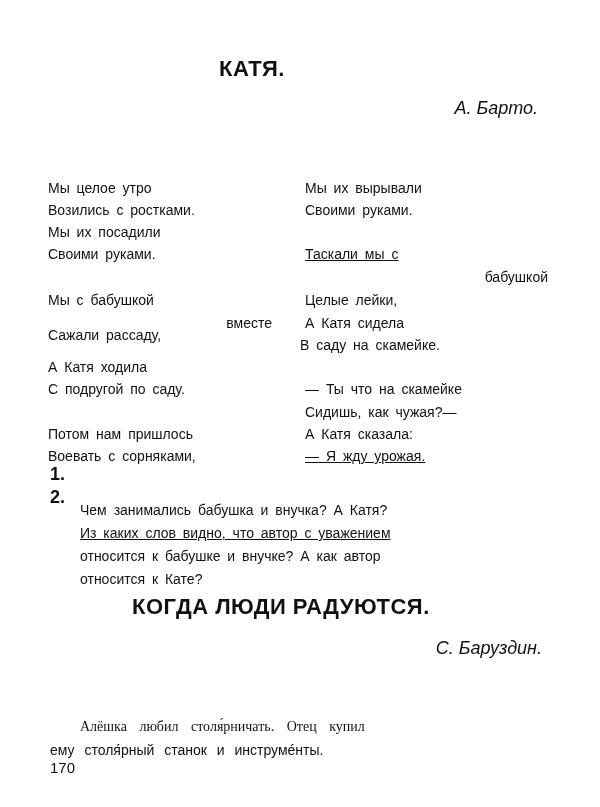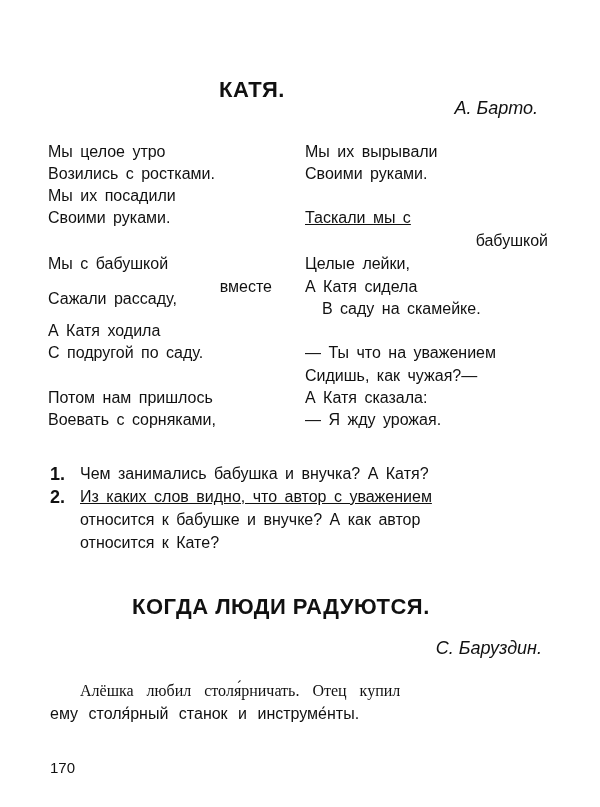--- a/index.html
+++ b/index.html
@@ -23,39 +23,40 @@
       white-space: nowrap;
     }
     .author {
       font-weight: normal;
       font-style: italic;
       font-size: 18px;
       white-space: nowrap;
     }
     .line {
       position: absolute;
-      font-size: 16px;
+      font-size: 14px;
       line-height: 22px;
       white-space: nowrap;
       word-spacing: 3px;
+      margin-top: 36px;
     }
     .q-num {
       position: absolute;
       font-weight: bold;
       font-size: 18px;
       line-height: 22px;
     }
     .page-num {
       font-size: 15px;
     }
   </style>
 </head>
 <body>
 
-<div class="abs title" style="left:0; width:504px; text-align:center; top:56px;margin-top:21px;">КАТЯ.</div>
+<div class="abs title" style="left:0; width:504px; text-align:center; top:56px;">КАТЯ.</div>
 <div class="abs author" style="right:62px; top:98px;">А. Барто.</div>
 
 <div>
   <div class="line" style="left:48px; top:141px;">Мы целое утро</div>
   <div class="line" style="left:48px; top:163px;">Возились с ростками.</div>
   <div class="line" style="left:48px; top:185px;">Мы их посадили</div>
   <div class="line" style="left:48px; top:207px;">Своими руками.</div>
   <div class="line" style="left:48px; top:253px;">Мы с бабушкой</div>
   <div class="line" style="right:328px; top:276px;">вместе</div>
   <div class="line" style="left:48px; top:288px;">Сажали рассаду,</div>
@@ -65,25 +66,25 @@
   <div class="line" style="left:48px; top:409px;">Воевать с сорняками,</div>
 </div>
 
 <div>
   <div class="line" style="left:305px; top:141px;">Мы их вырывали</div>
   <div class="line" style="left:305px; top:163px;">Своими руками.</div>
   <div class="line" style="left:305px; top:207px;text-decoration:underline;">Таскали мы с</div>
   <div class="line" style="right:52px; top:230px;">бабушкой</div>
   <div class="line" style="left:305px; top:253px;">Целые лейки,</div>
   <div class="line" style="left:305px; top:276px;">А Катя сидела</div>
-  <div class="line" style="left:322px; top:298px;text-align:center;">В саду на скамейке.</div>
-  <div class="line" style="left:305px; top:342px;">— Ты что на уважением</div>
+  <div class="line" style="left:300px; top:298px;text-align:center;">В саду на скамейке.</div>
+  <div class="line" style="left:305px; top:342px;">— Ты что на скамейке</div>
   <div class="line" style="left:305px; top:365px;">Сидишь, как чужая?—</div>
   <div class="line" style="left:305px; top:387px;">А Катя сказала:</div>
-  <div class="line" style="left:305px; top:409px;">— Я жду урожая.</div>
+  <div class="line" style="left:305px; top:409px;text-decoration:underline;">— Я жду урожая.</div>
 </div>
 
 <div>
   <div class="q-num" style="left:50px; top:463px;">1.</div>
   <div class="line" style="left:80px; top:463px;">Чем занимались бабушка и внучка? А Катя?</div>
 
   <div class="q-num" style="left:50px; top:486px;">2.</div>
   <div class="line" style="left:80px; top:486px;text-decoration:underline;">Из каких слов видно, что автор с уважением</div>
   <div class="line" style="left:80px; top:509px;">относится к бабушке и внучке? А как автор</div>
   <div class="line" style="left:80px; top:532px;">относится к Кате?</div>

